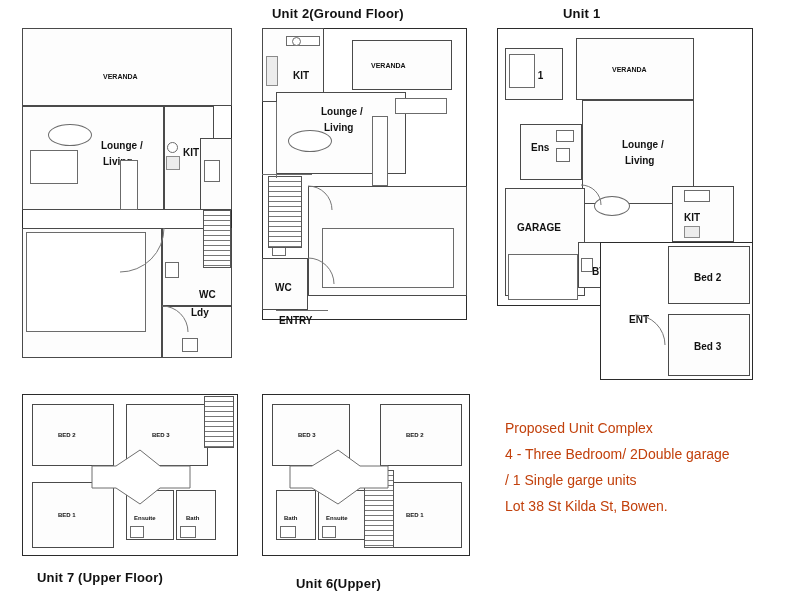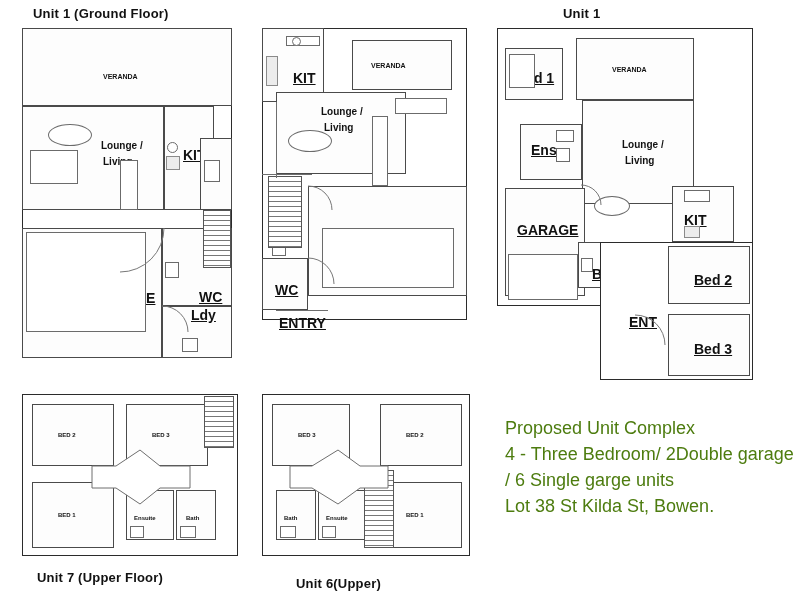--- a/index.html
+++ b/index.html
@@ -32,42 +32,42 @@
     box-sizing:border-box;
     border:1px solid #4a4a4a;
     background:#fdfdfd;
   }
   .lbl{
     position:absolute;
     font-size:7px;font-weight:bold;line-height:1.15;white-space:nowrap;
     color:#111;
   }
   .lbl.big{font-size:10px;}
-  .lbl.med{font-size:14px;text-decoration:underline;}
+  .lbl.med{font-size:10px;}
   .lbl.sm{font-size:6px;}
 
   
   .fx{position:absolute;box-sizing:border-box;border:1px solid #6b6b6b;background:#fff;}
   .fxg{position:absolute;box-sizing:border-box;border:1px solid #8a8a8a;background:#ececec;}
   .oval{position:absolute;box-sizing:border-box;border:1px solid #6b6b6b;border-radius:50%;background:#fff;}
   .circ{position:absolute;box-sizing:border-box;border:1px solid #6b6b6b;border-radius:50%;background:#fff;}
   .stairs{position:absolute;box-sizing:border-box;border:1px solid #555;background:
     repeating-linear-gradient(to bottom,#ffffff 0 4px,#777 4px 5px);}
 
   
-  .note{position:absolute;font-size:18px;line-height:26px;color:#4d7c0f;white-space:nowrap;}
+  .note{position:absolute;font-size:14px;line-height:26px;color:#c2410c;white-space:nowrap;}
 
   svg{position:absolute;left:0;top:0;overflow:visible;}
 </style>
 </head>
 <body>
 
 <div class="stage">
 
-  <div class="title abs" style="left:33px;top:6px;">Unit 1 (Ground Floor)</div>
+  <div class="title abs" style="left:272px;top:6px;">Unit 2(Ground Floor)</div>
   <div class="title abs" style="left:563px;top:6px;">Unit 1</div>
   <div class="title abs" style="left:37px;top:570px;">Unit 7 (Upper Floor)</div>
   <div class="title abs" style="left:296px;top:576px;">Unit 6(Upper)</div>
 
   <div>
 
     <div class="plan" style="left:22px;top:28px;width:210px;height:330px;"></div>
 
     <div class="room" style="left:22px;top:28px;width:210px;height:78px;"></div>
     <div class="lbl" style="left:103px;top:73px;">VERANDA</div>
@@ -233,17 +233,17 @@
     <div class="fx" style="left:322px;top:526px;width:14px;height:12px;"></div>
 
     <svg width="230" height="180" style="left:260px;top:392px;">
       <path d="M52 74 L78 58 L100 74 L128 74 L128 96 L100 96 L78 112 L52 96 L30 96 L30 74 Z" fill="#ffffff" stroke="#6e6e6e" stroke-width="1"></path>
     </svg>
   </div>
 
   <div>
     <div class="note" style="left:505px;top:415px;">Proposed Unit Complex</div>
     <div class="note" style="left:505px;top:441px;">4 - Three Bedroom/  2Double garage</div>
-    <div class="note" style="left:505px;top:467px;">/ 6 Single garge units</div>
+    <div class="note" style="left:505px;top:467px;">/ 1 Single garge units</div>
     <div class="note" style="left:505px;top:493px;">Lot 38 St Kilda St, Bowen.</div>
   </div>
 
 </div>
 
 </body></html>

